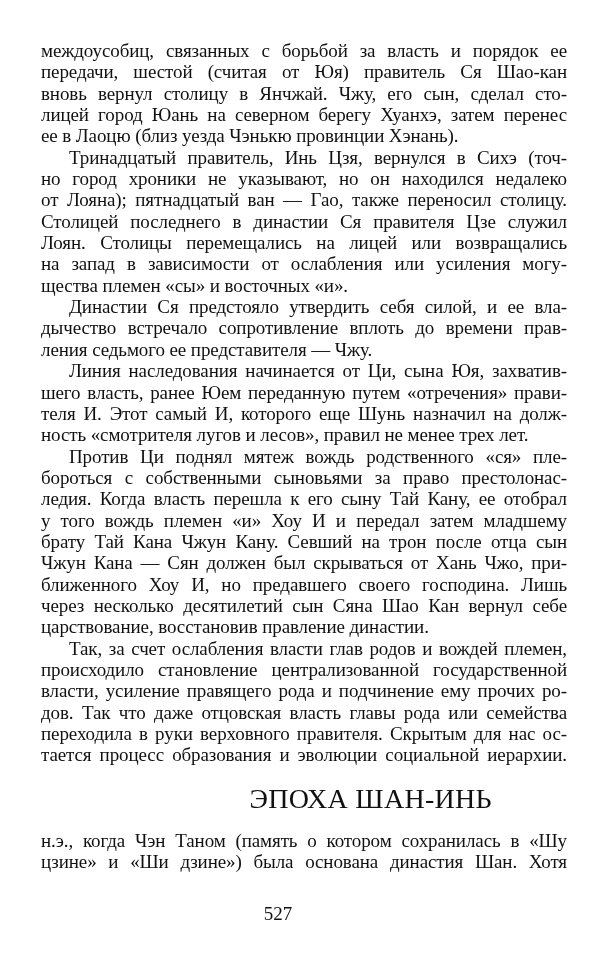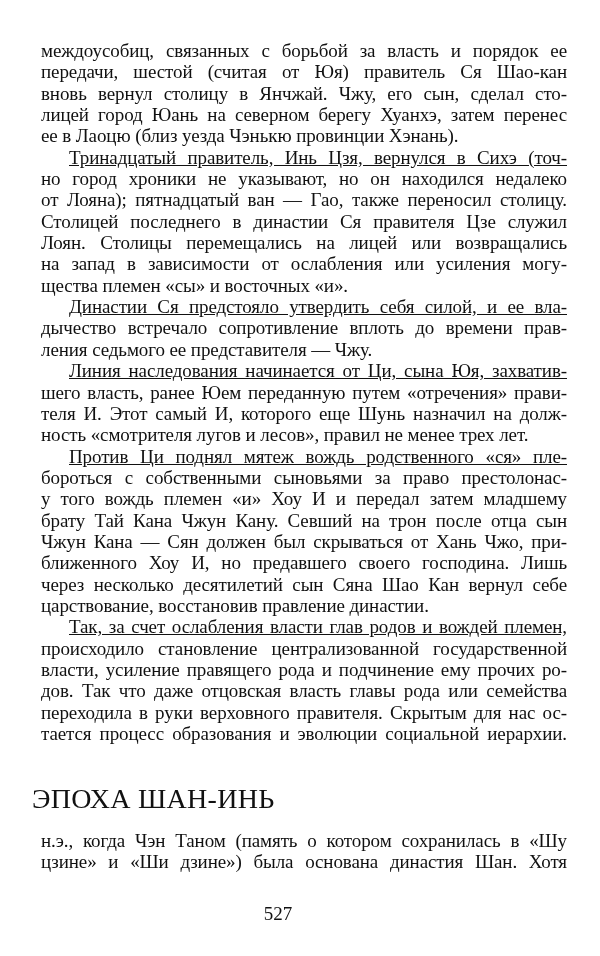--- a/index.html
+++ b/index.html
@@ -15,27 +15,27 @@
     font-size: 19px;
     line-height: 21.35px;
     height: 21.35px;
     white-space: nowrap;
     text-align: justify;
     text-align-last: justify;
     letter-spacing: -0.1px;
     transform-origin: left center;
   }
   .line.last { text-align-last: left; }
-  .line.indent { padding-left: 28px; text-decoration: underline; }
+  .line.indent { padding-left: 28px; }
   .heading {
     position: absolute; left: 0; width: 492px; top: 783px;
-    text-align: left;
+    text-align: right;
     font-family: "Liberation Serif", "DejaVu Serif", serif;
     font-size: 28px; letter-spacing: 0.3px; color: #111111;
-    margin: 0; font-weight: normal; padding-left: 32px;
+    margin: 0; font-weight: normal;
   }
   .section2 { position: absolute; left: 41px; top: 830px; width: 526px;
     font-family: "Liberation Serif", "DejaVu Serif", serif; color: #111111; }
   .pagenum {
     position: absolute; left: 0; width: 556px; top: 903px;
     text-align: center;
     font-family: "Liberation Serif", "DejaVu Serif", serif;
     font-size: 19px; color: #111111;
   }
 </style>
@@ -71,20 +71,21 @@
   <div class="para">
     <span class="line indent">Линия наследования начинается от Ци, сына Юя, захватив-</span>
     <span class="line">шего власть, ранее Юем переданную путем «отречения» прави-</span>
     <span class="line">теля И. Этот самый И, которого еще Шунь назначил на долж-</span>
     <span class="line last">ность «смотрителя лугов и лесов», правил не менее трех лет.</span>
   </div>
 
   <div class="para">
     <span class="line indent">Против Ци поднял мятеж вождь родственного «ся» пле-</span>
     <span class="line">бороться с собственными сыновьями за право престолонас-</span>
+    <span class="line">ледия. Когда власть перешла к его сыну Тай Кану, ее отобрал</span>
     <span class="line">у того вождь племен «и» Хоу И и передал затем младшему</span>
     <span class="line">брату Тай Кана Чжун Кану. Севший на трон после отца сын</span>
     <span class="line">Чжун Кана — Сян должен был скрываться от Хань Чжо, при-</span>
     <span class="line">ближенного Хоу И, но предавшего своего господина. Лишь</span>
     <span class="line">через несколько десятилетий сын Сяна Шао Кан вернул себе</span>
     <span class="line last">царствование, восстановив правление династии.</span>
   </div>
 
   <div class="para">
     <span class="line indent">Так, за счет ослабления власти глав родов и вождей племен,</span>

